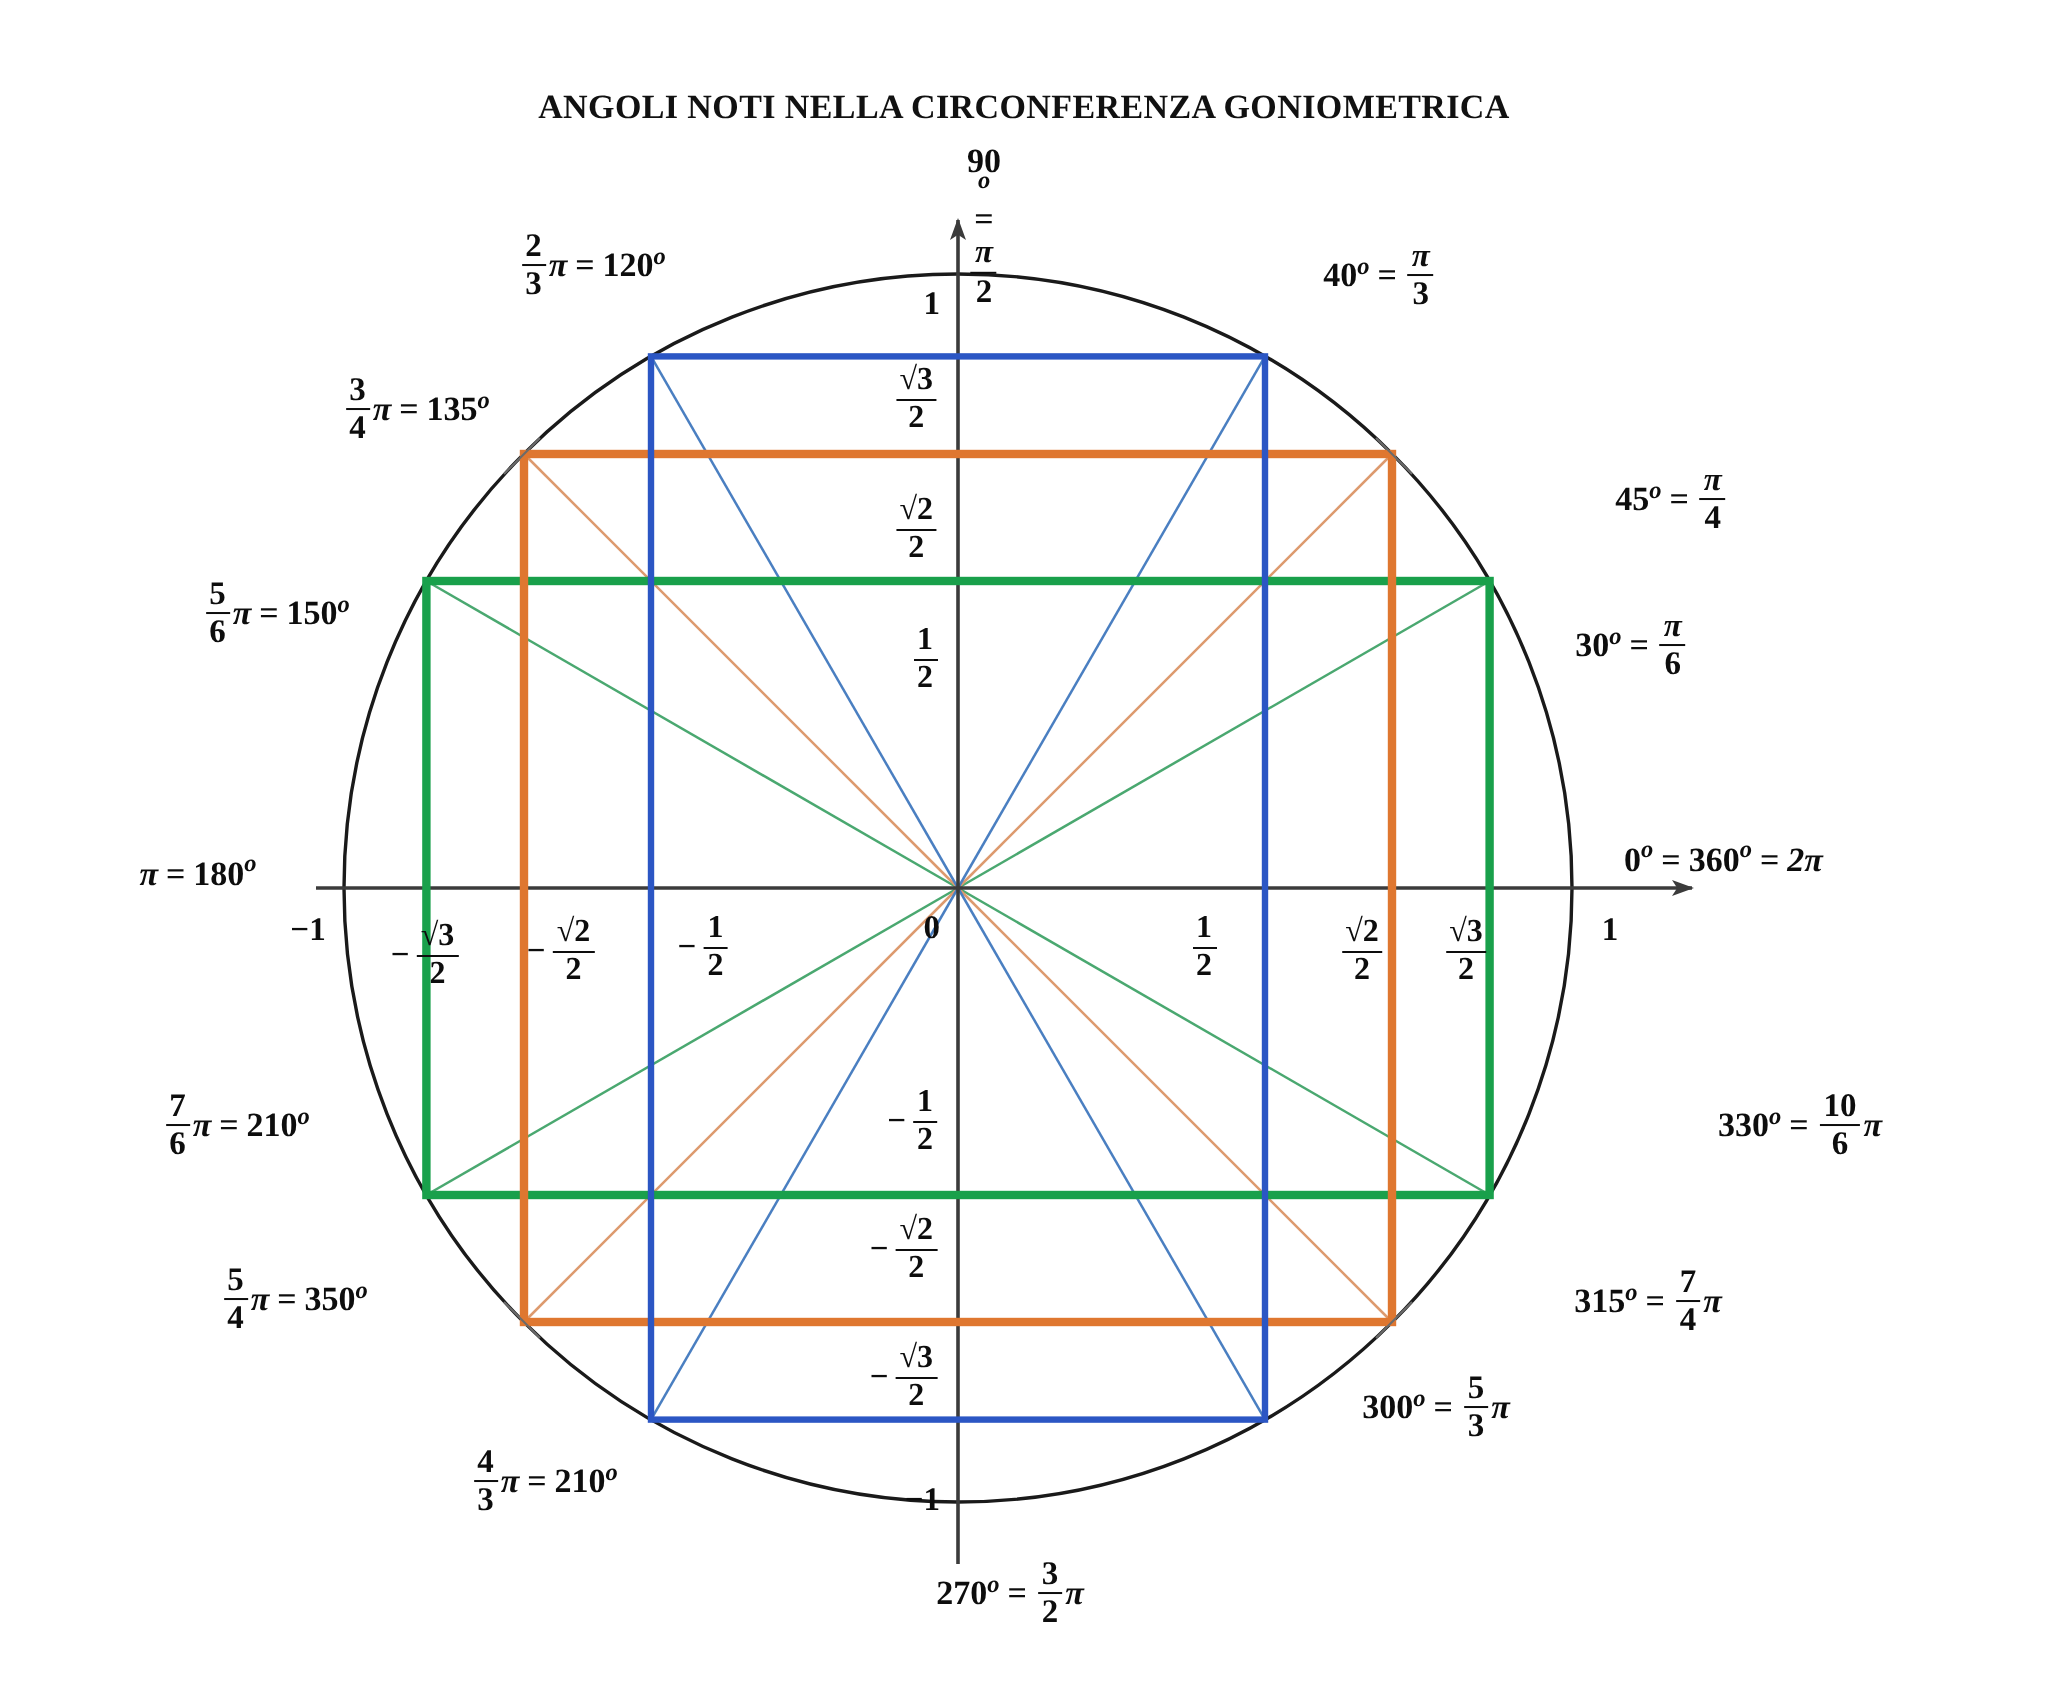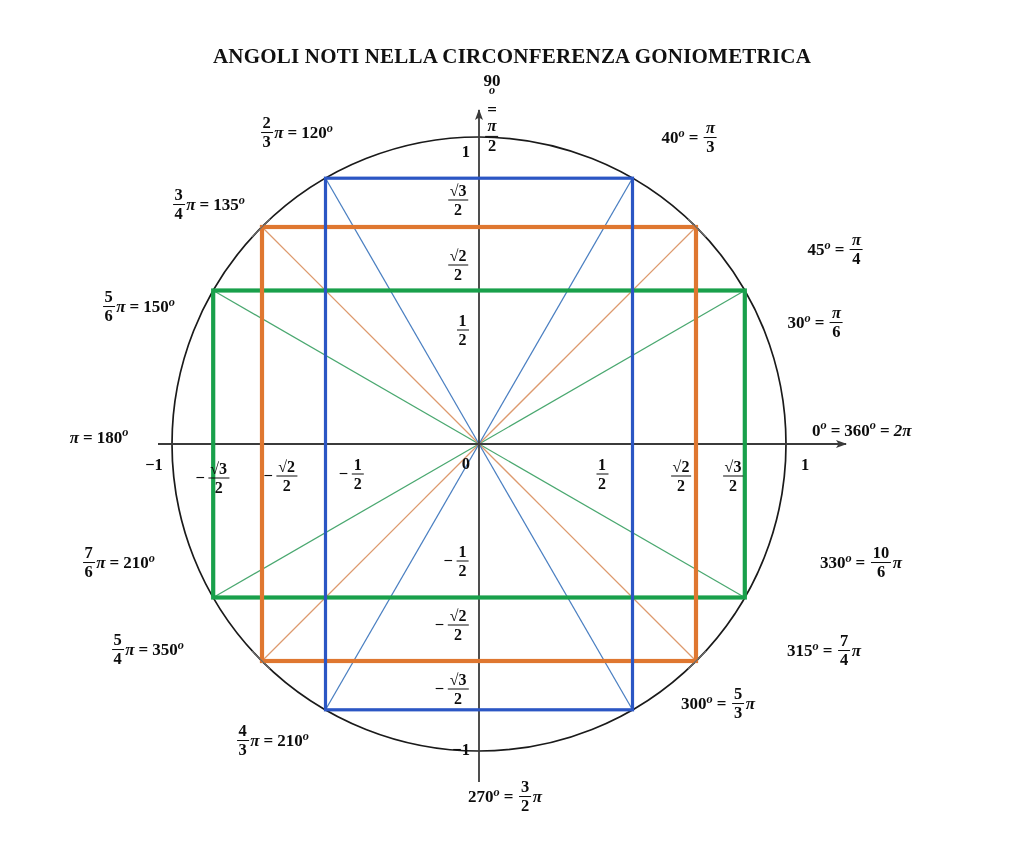--- a/index.html
+++ b/index.html
@@ -20,21 +20,21 @@
     height: 847px;
   }
   #title {
     position: absolute;
     left: 0;
     top: 44px;
     width: 1024px;
     text-align: center;
     font-family: "Liberation Serif", "DejaVu Serif", serif;
     font-weight: bold;
-    font-size: 21px;
+    font-size: 17px;
     letter-spacing: 0.2px;
     color: #111111;
   }
   svg#diagram {
     position: absolute;
     left: 0;
     top: 0;
     width: 1024px;
     height: 847px;
   }
@@ -238,21 +238,21 @@
     <span class="frac">
       <span class="num">7</span>
       <span class="den">6</span>
     </span>
     <span class="pi">π</span>
     <span class="eq">=</span>
     <span>210</span>
       <span class="deg">o</span>
   </div>
 
-  <div class="lbl anchor-c" style="left:861px; top:563px;">
+  <div class="lbl anchor-c" style="left:900px; top:563px;">
     <span>330</span>
       <span class="deg">o</span>
     <span class="eq">=</span>
     <span class="frac">
       <span class="num">10</span>
       <span class="den">6</span>
     </span>
     <span class="pi">π</span>
   </div>
 

